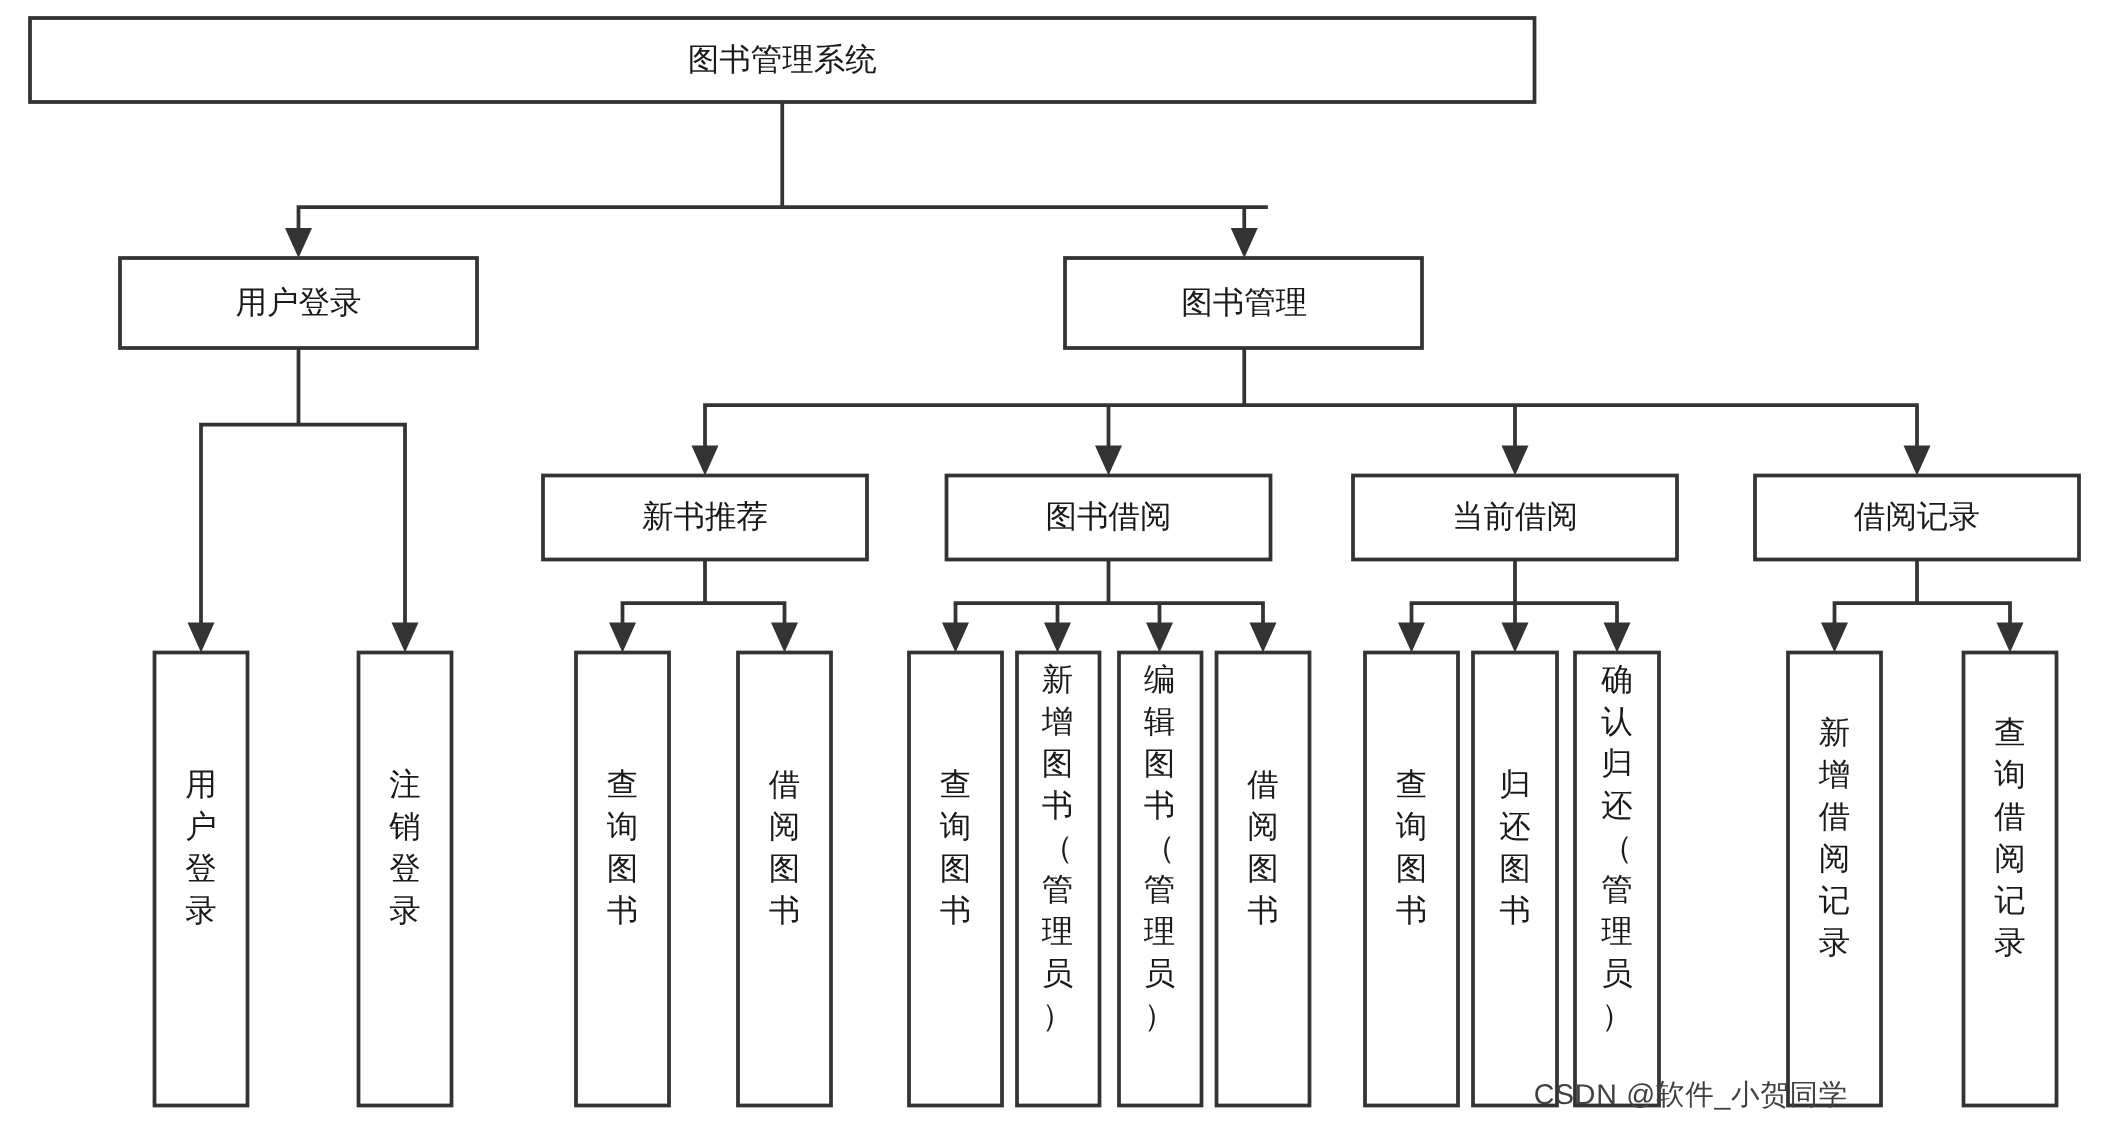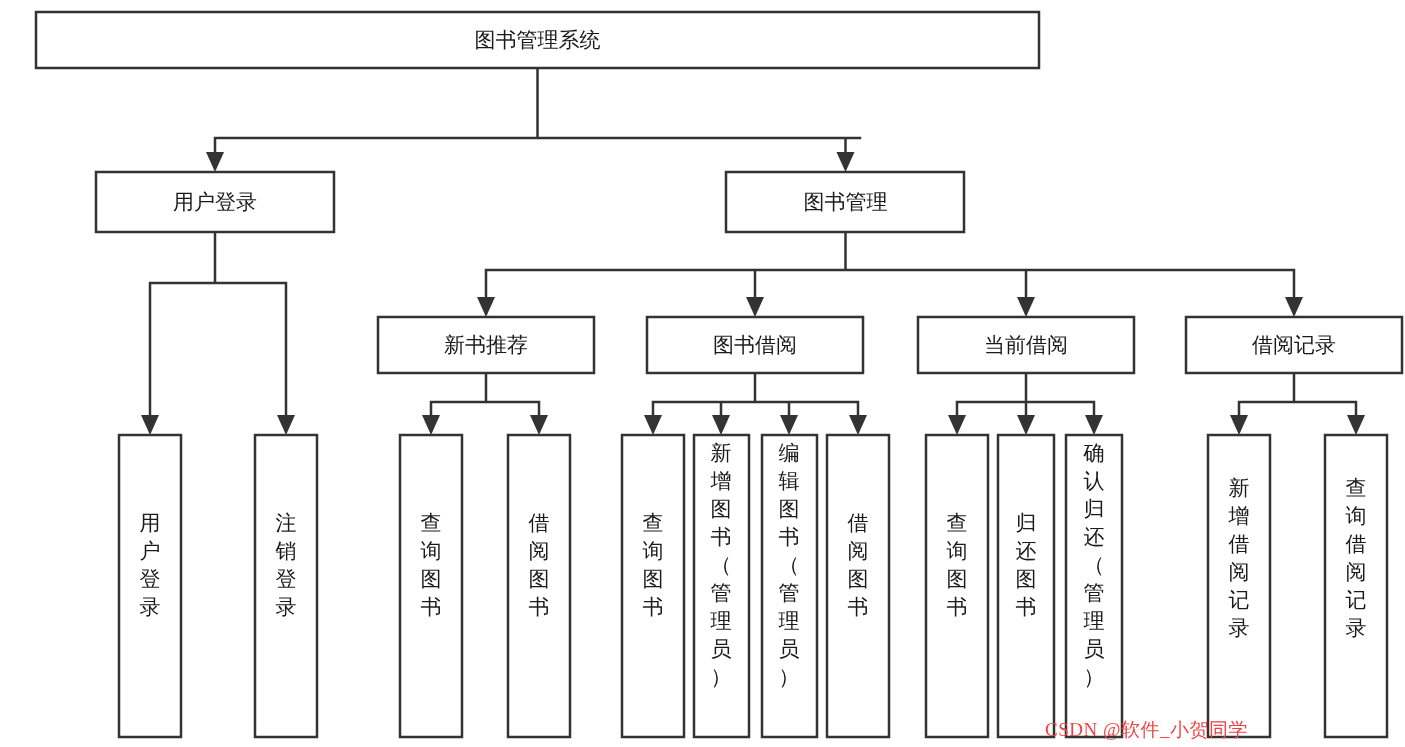--- a/index.html
+++ b/index.html
@@ -11,21 +11,20 @@
     width: 1405px;
     height: 747px;
     font-family: "Liberation Sans", "DejaVu Sans", sans-serif;
     overflow: hidden;
     position: relative;
   }
   #diagram-root {
     position: relative;
     width: 1240px;
     height: 747px;
-    margin-left: 16px;
   }
   svg#tree-svg {
     position: absolute;
     top: 0;
     left: 0;
     width: 1405px;
     height: 747px;
     display: block;
   }
   .node-box {
@@ -53,23 +52,23 @@
   .node-label-v {
     font-family: "Liberation Sans", "DejaVu Sans", sans-serif;
     font-size: 21px;
     fill: #1a1a1a;
     text-anchor: middle;
   }
   .watermark {
     position: absolute;
     right: 8px;
     bottom: 4px;
-    font-family: Liberation Serif, serif;
+    font-family: Liberation Sans, sans-serif;
     font-size: 19px;
-    color: #ef4444;
+    color: #404040;
     white-space: nowrap;
     letter-spacing: 0.5px;
     pointer-events: none;
   }
 </style>
 </head>
 <body>
 
 <div id="diagram-root">
 

